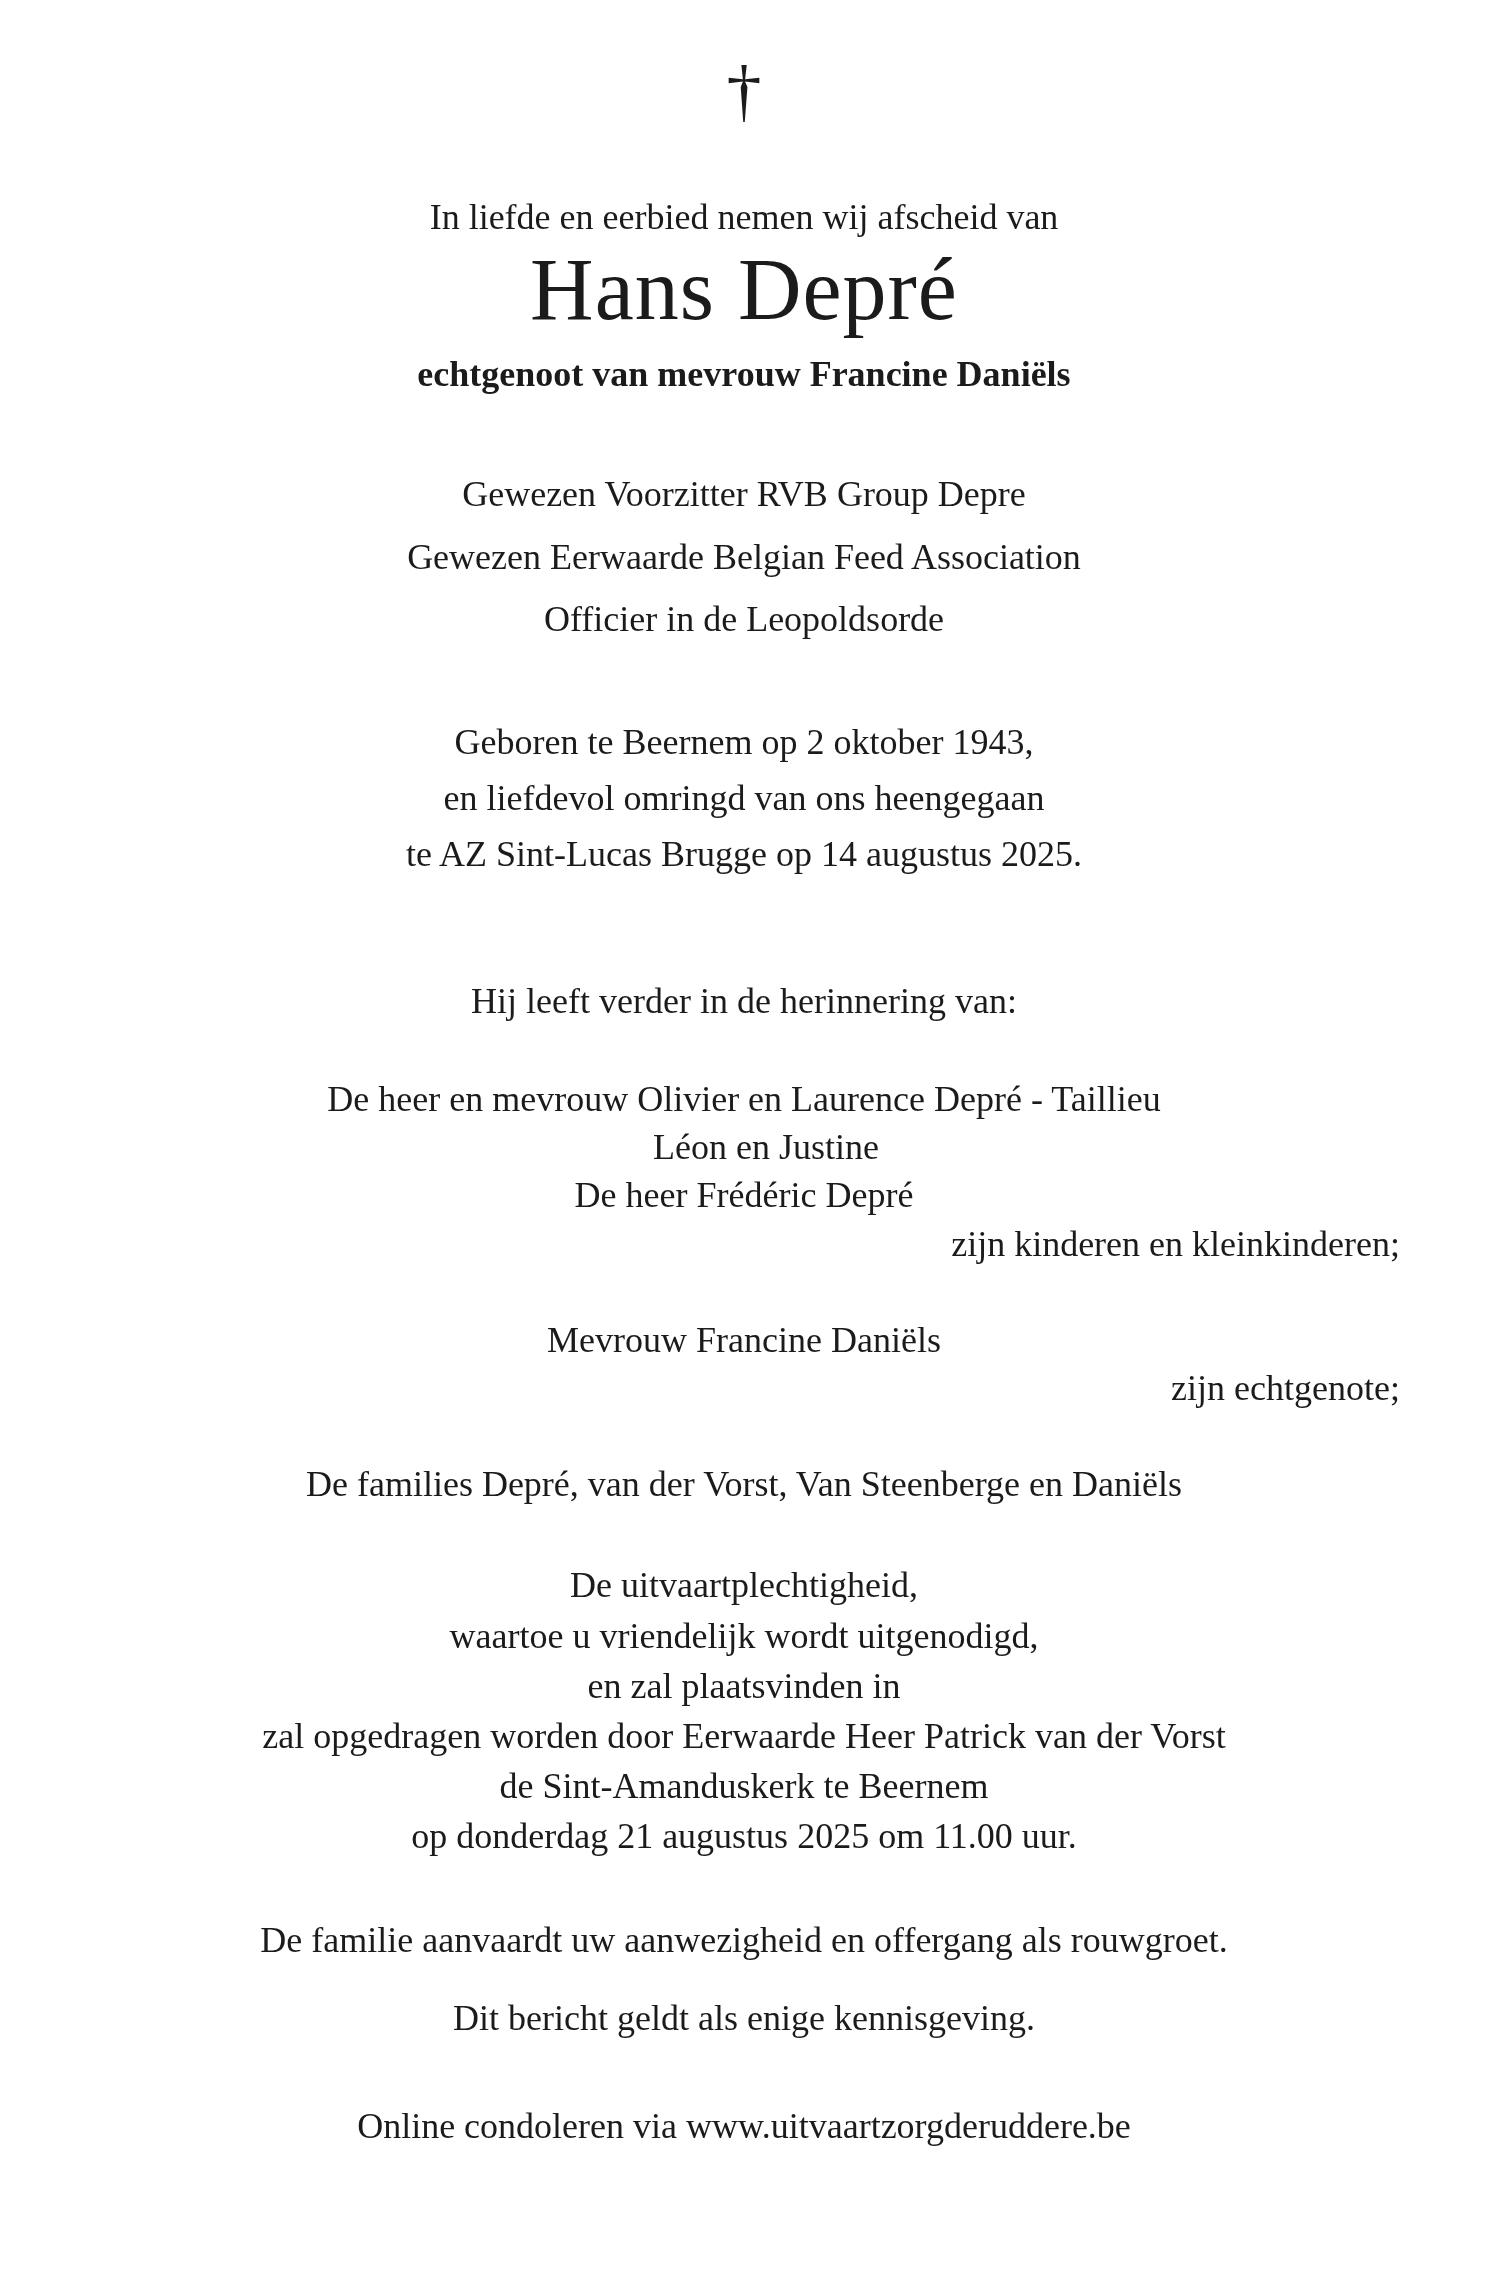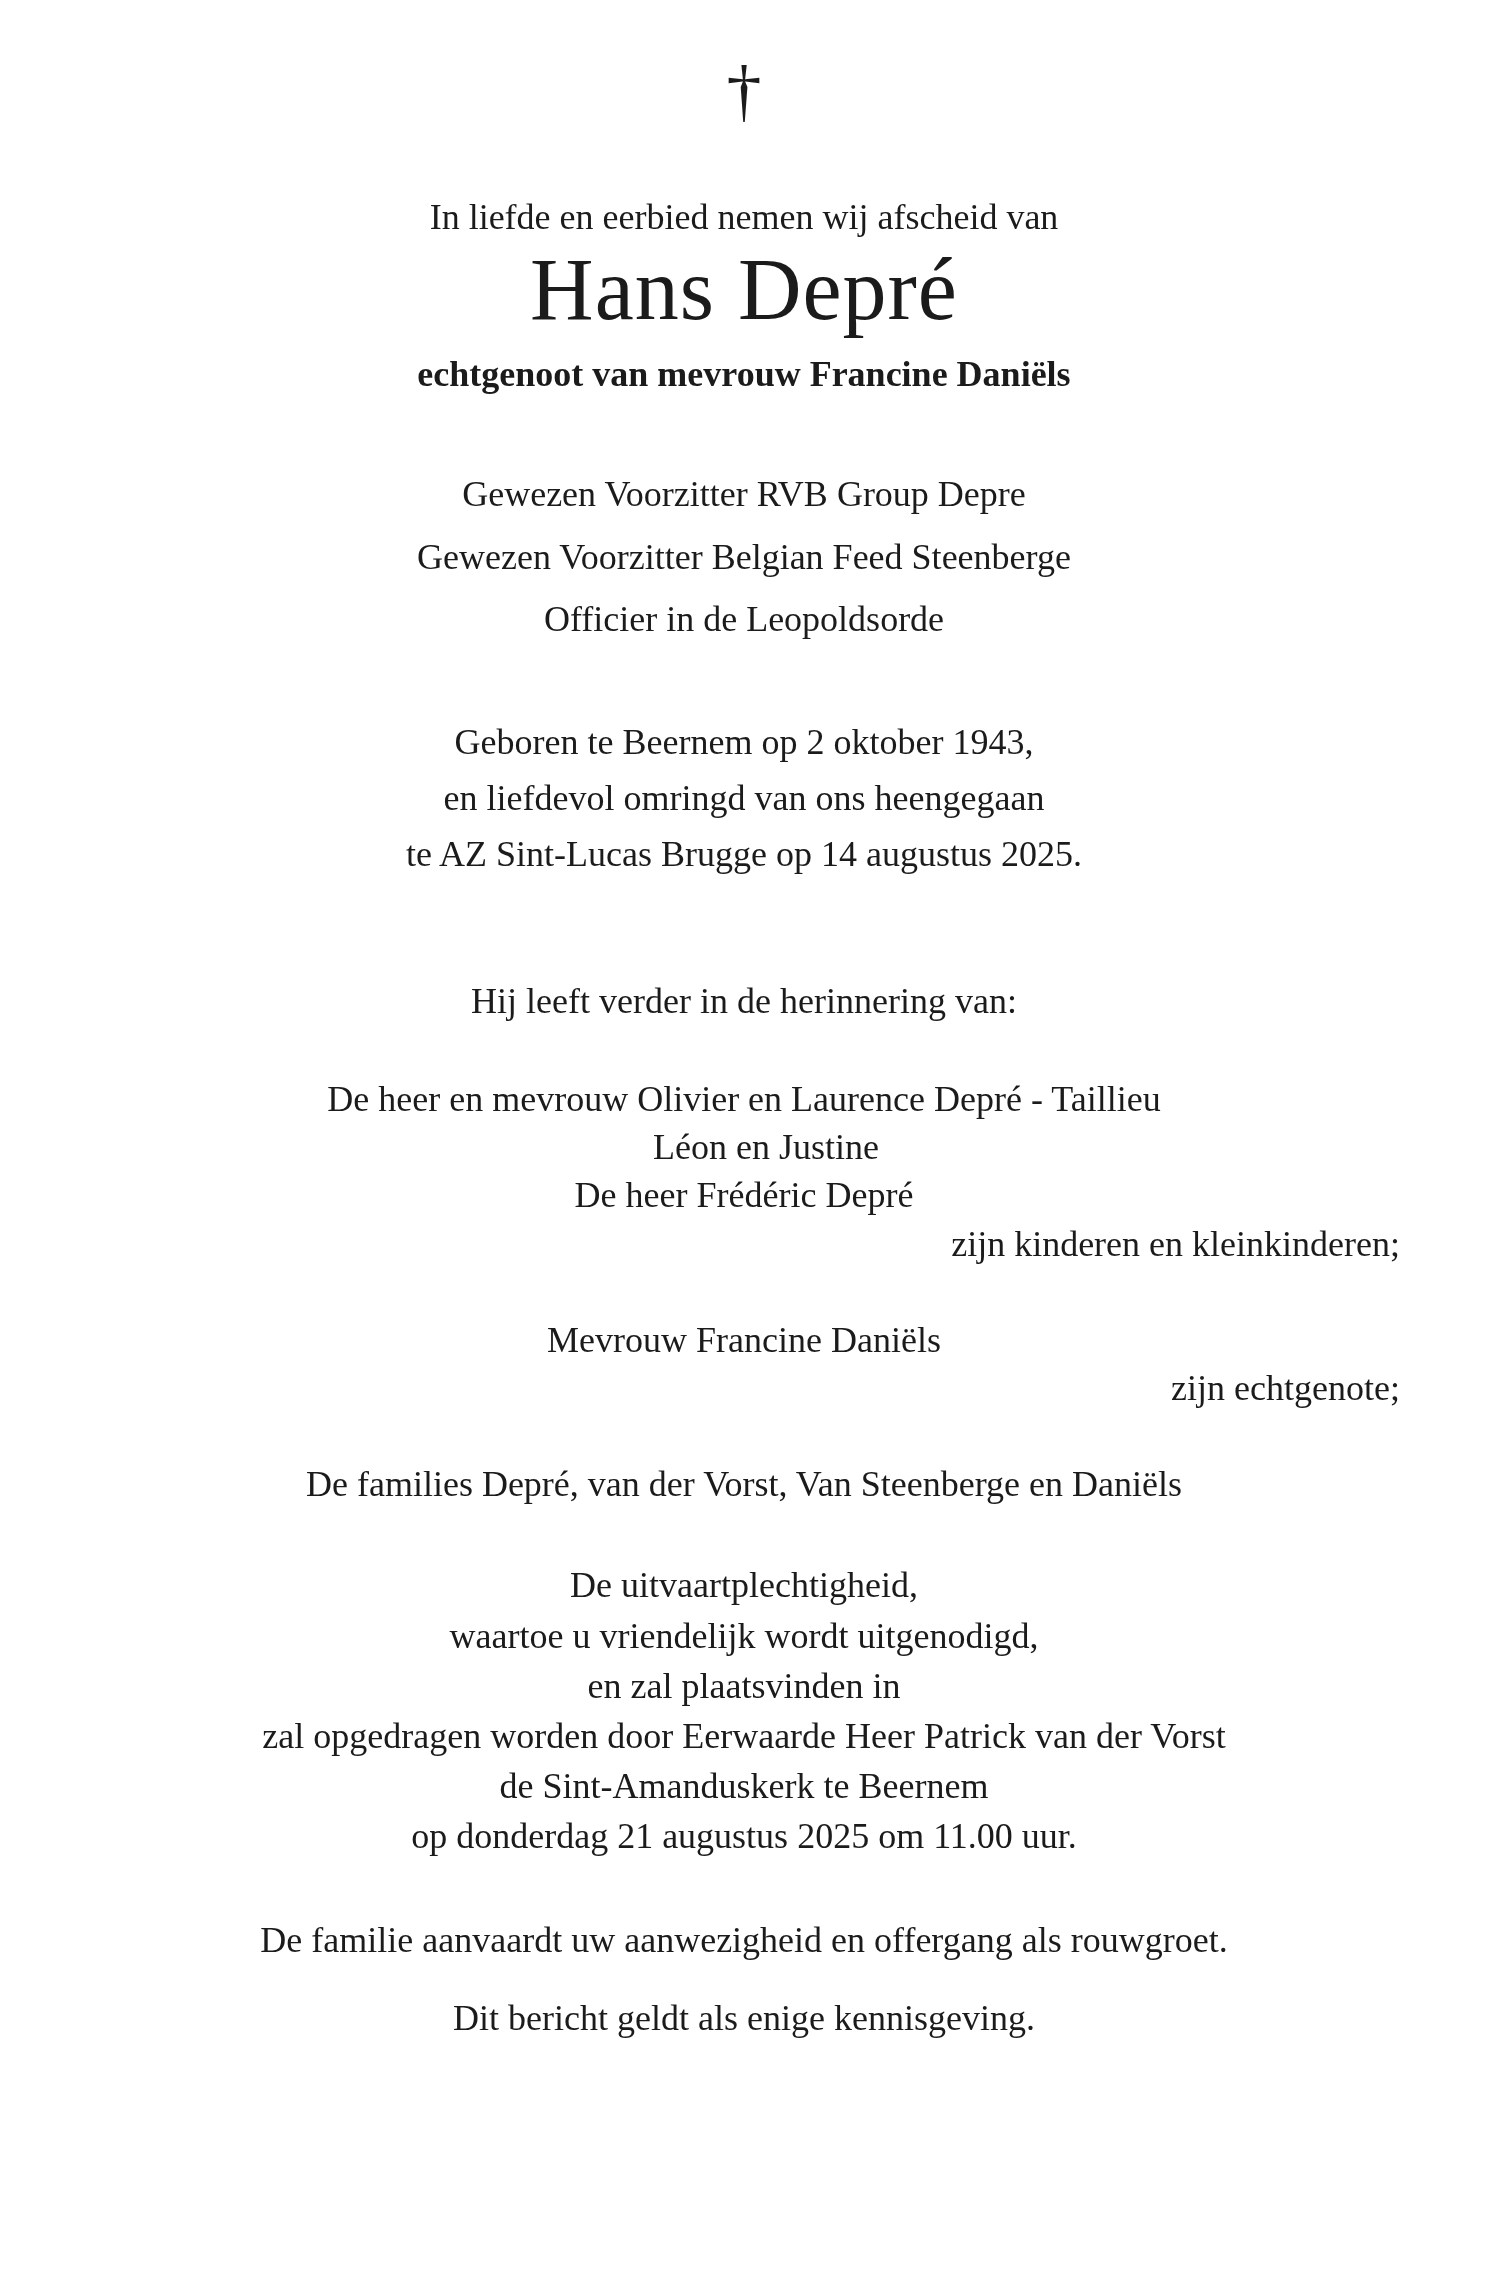--- a/index.html
+++ b/index.html
@@ -64,21 +64,21 @@
 
   <p class="intro center">In liefde en eerbied nemen wij afscheid van</p>
 
 
   <h1 class="name center">Hans Depré</h1>
 
   <p class="spouse center">echtgenoot van mevrouw Francine Daniëls</p>
 
   <div class="titles center">
     <p>Gewezen Voorzitter RVB Group Depre</p>
-    <p>Gewezen Voorzitter Belgian Feed Steenberge</p>
+    <p>Gewezen Eerwaarde Belgian Feed Association</p>
     <p>Officier in de Leopoldsorde</p>
   </div>
 
   <div class="life center">
     <p>Geboren te Beernem op 2 oktober 1943,</p>
     <p>en liefdevol omringd van ons heengegaan</p>
     <p>te AZ Sint-Lucas Brugge op 14 augustus 2025.</p>
   </div>
 
   <p class="remembrance left">Hij leeft verder in de herinnering van:</p>
@@ -111,14 +111,18 @@
     <p>en zal plaatsvinden in</p>
     <p>zal opgedragen worden door Eerwaarde Heer Patrick van der Vorst</p>
     <p>de Sint-Amanduskerk te Beernem</p>
     <p>op donderdag 21 augustus 2025 om 11.00 uur.</p>
   </div>
 
   <p class="offering center">De familie aanvaardt uw aanwezigheid en offergang als rouwgroet.</p>
 
   <p class="notice-only center">Dit bericht geldt als enige kennisgeving.</p>
 
+  <p class="condolences center">
+    <span>Online condoleren via</span>
+    <span class="url">www.uitvaartzorgderuddere.be</span>
+  </p>
 
 </div>
 
 </body></html>

